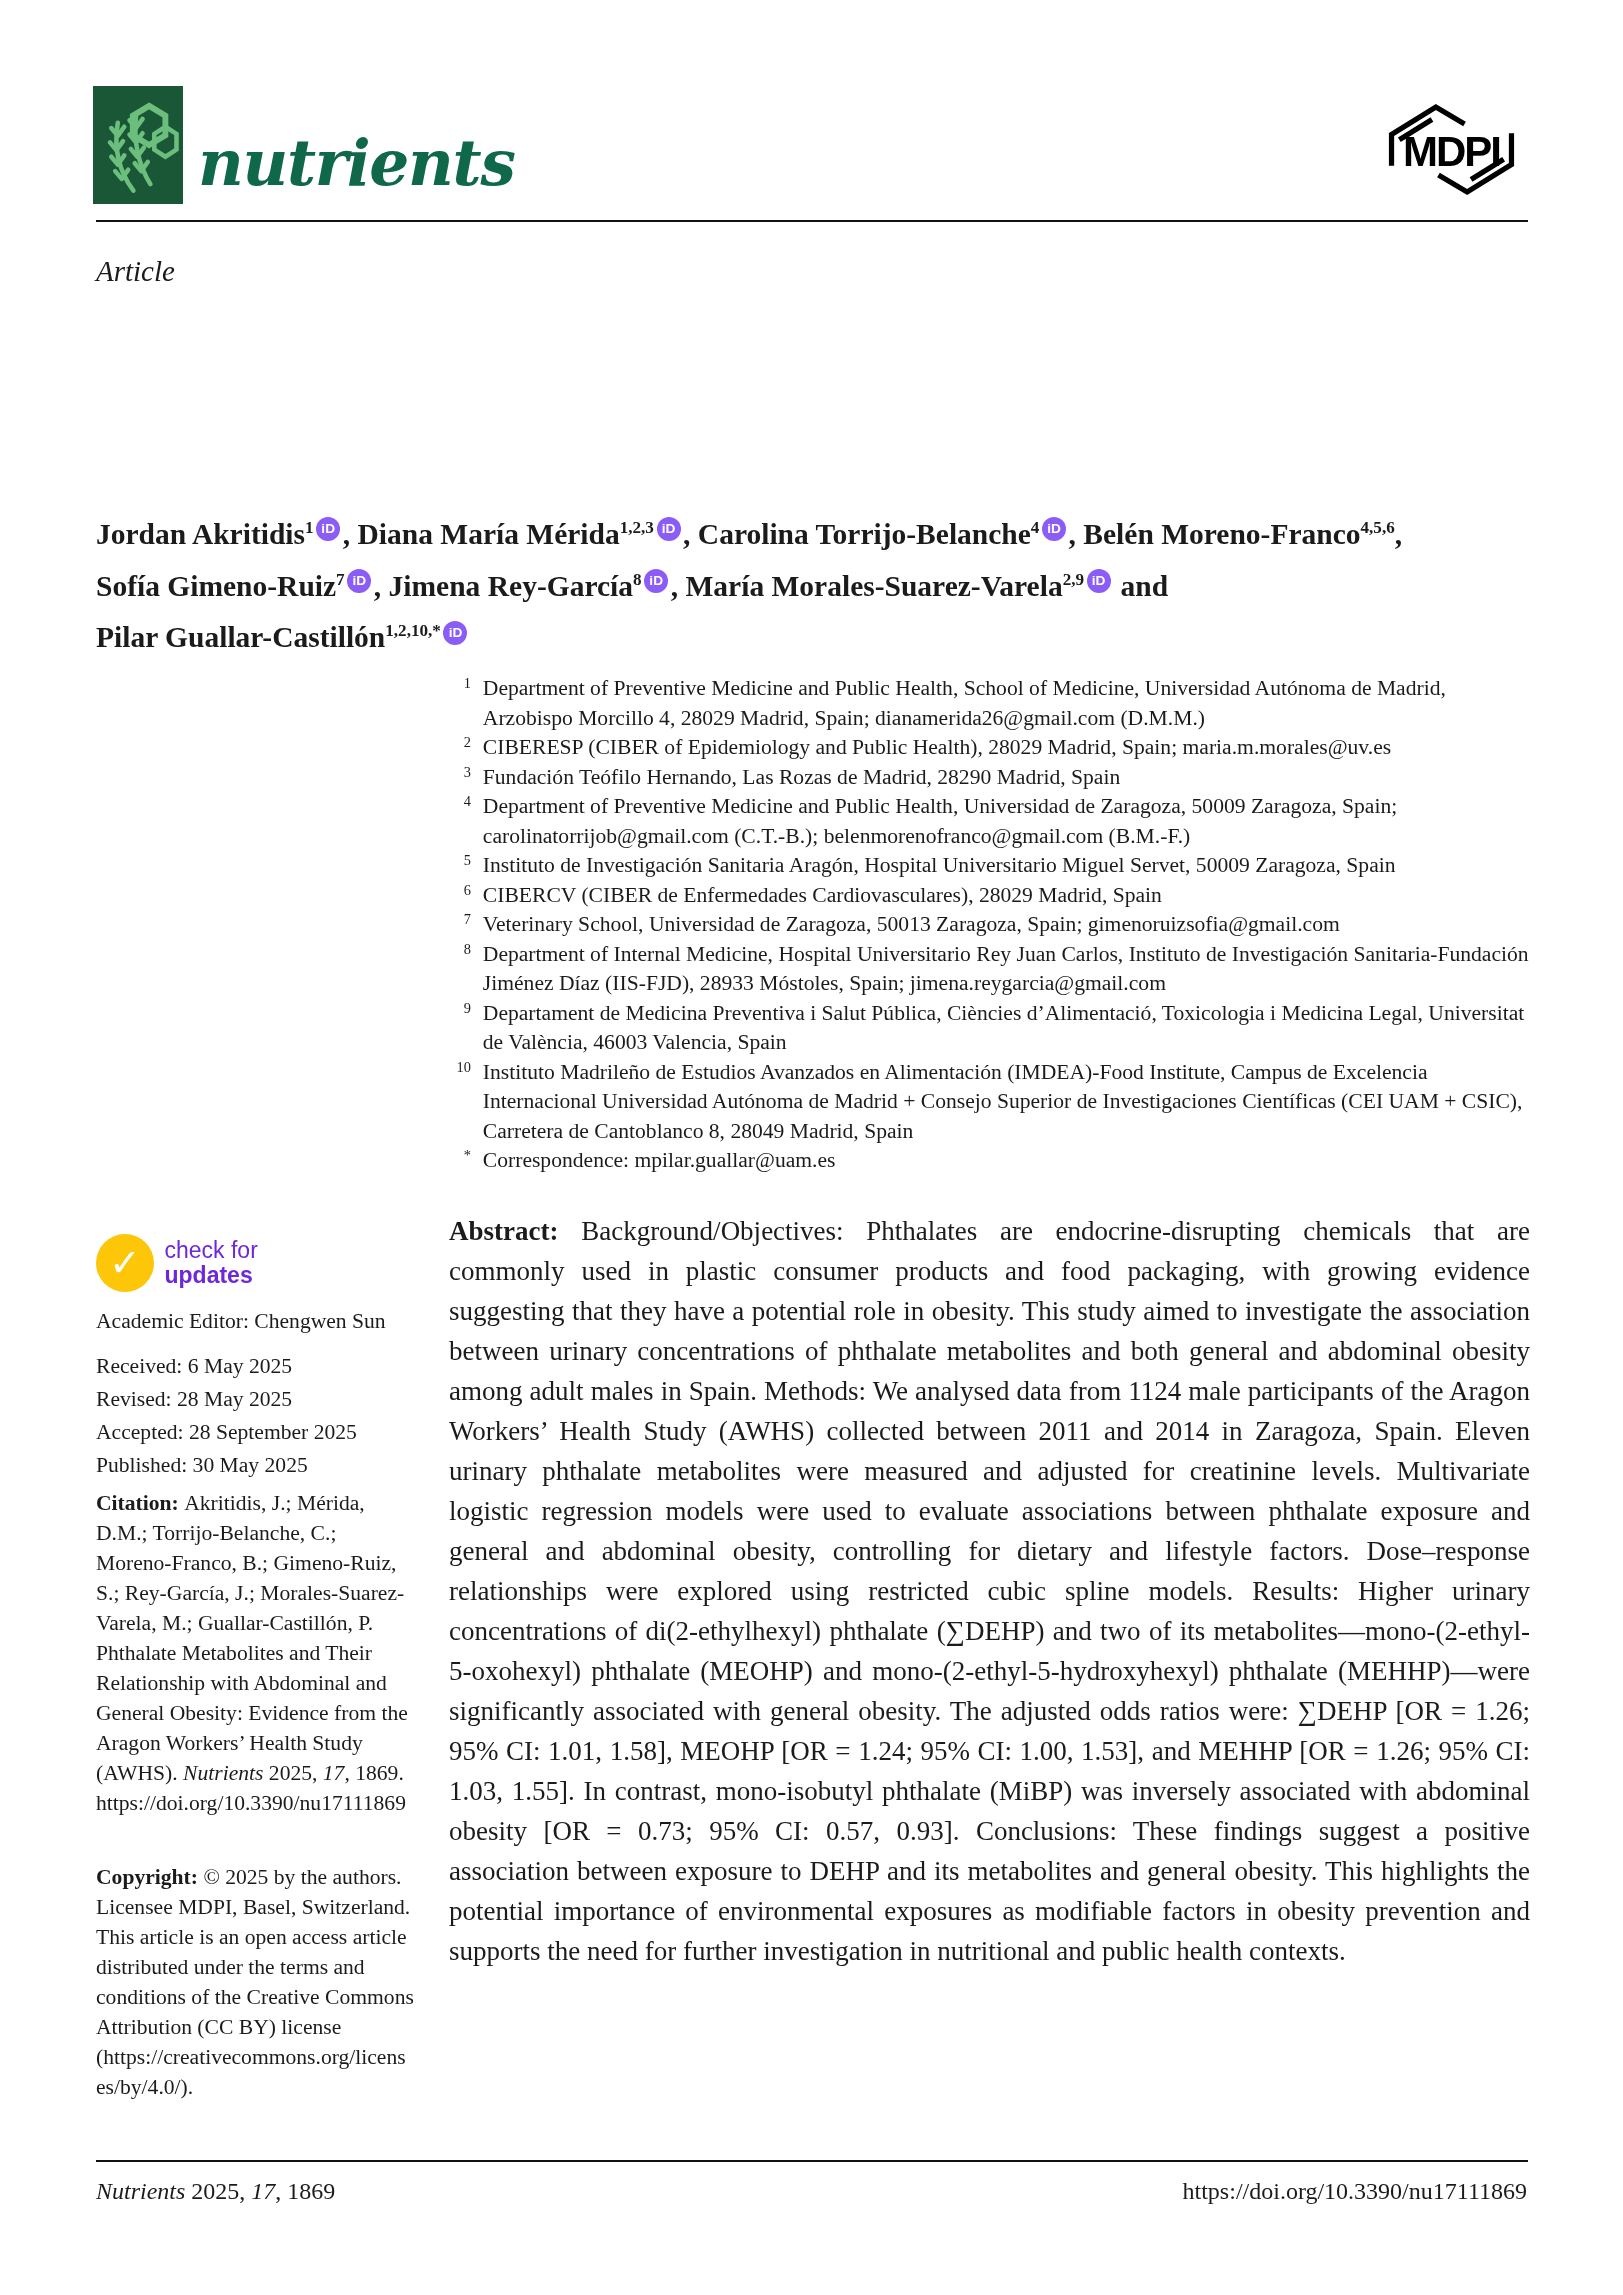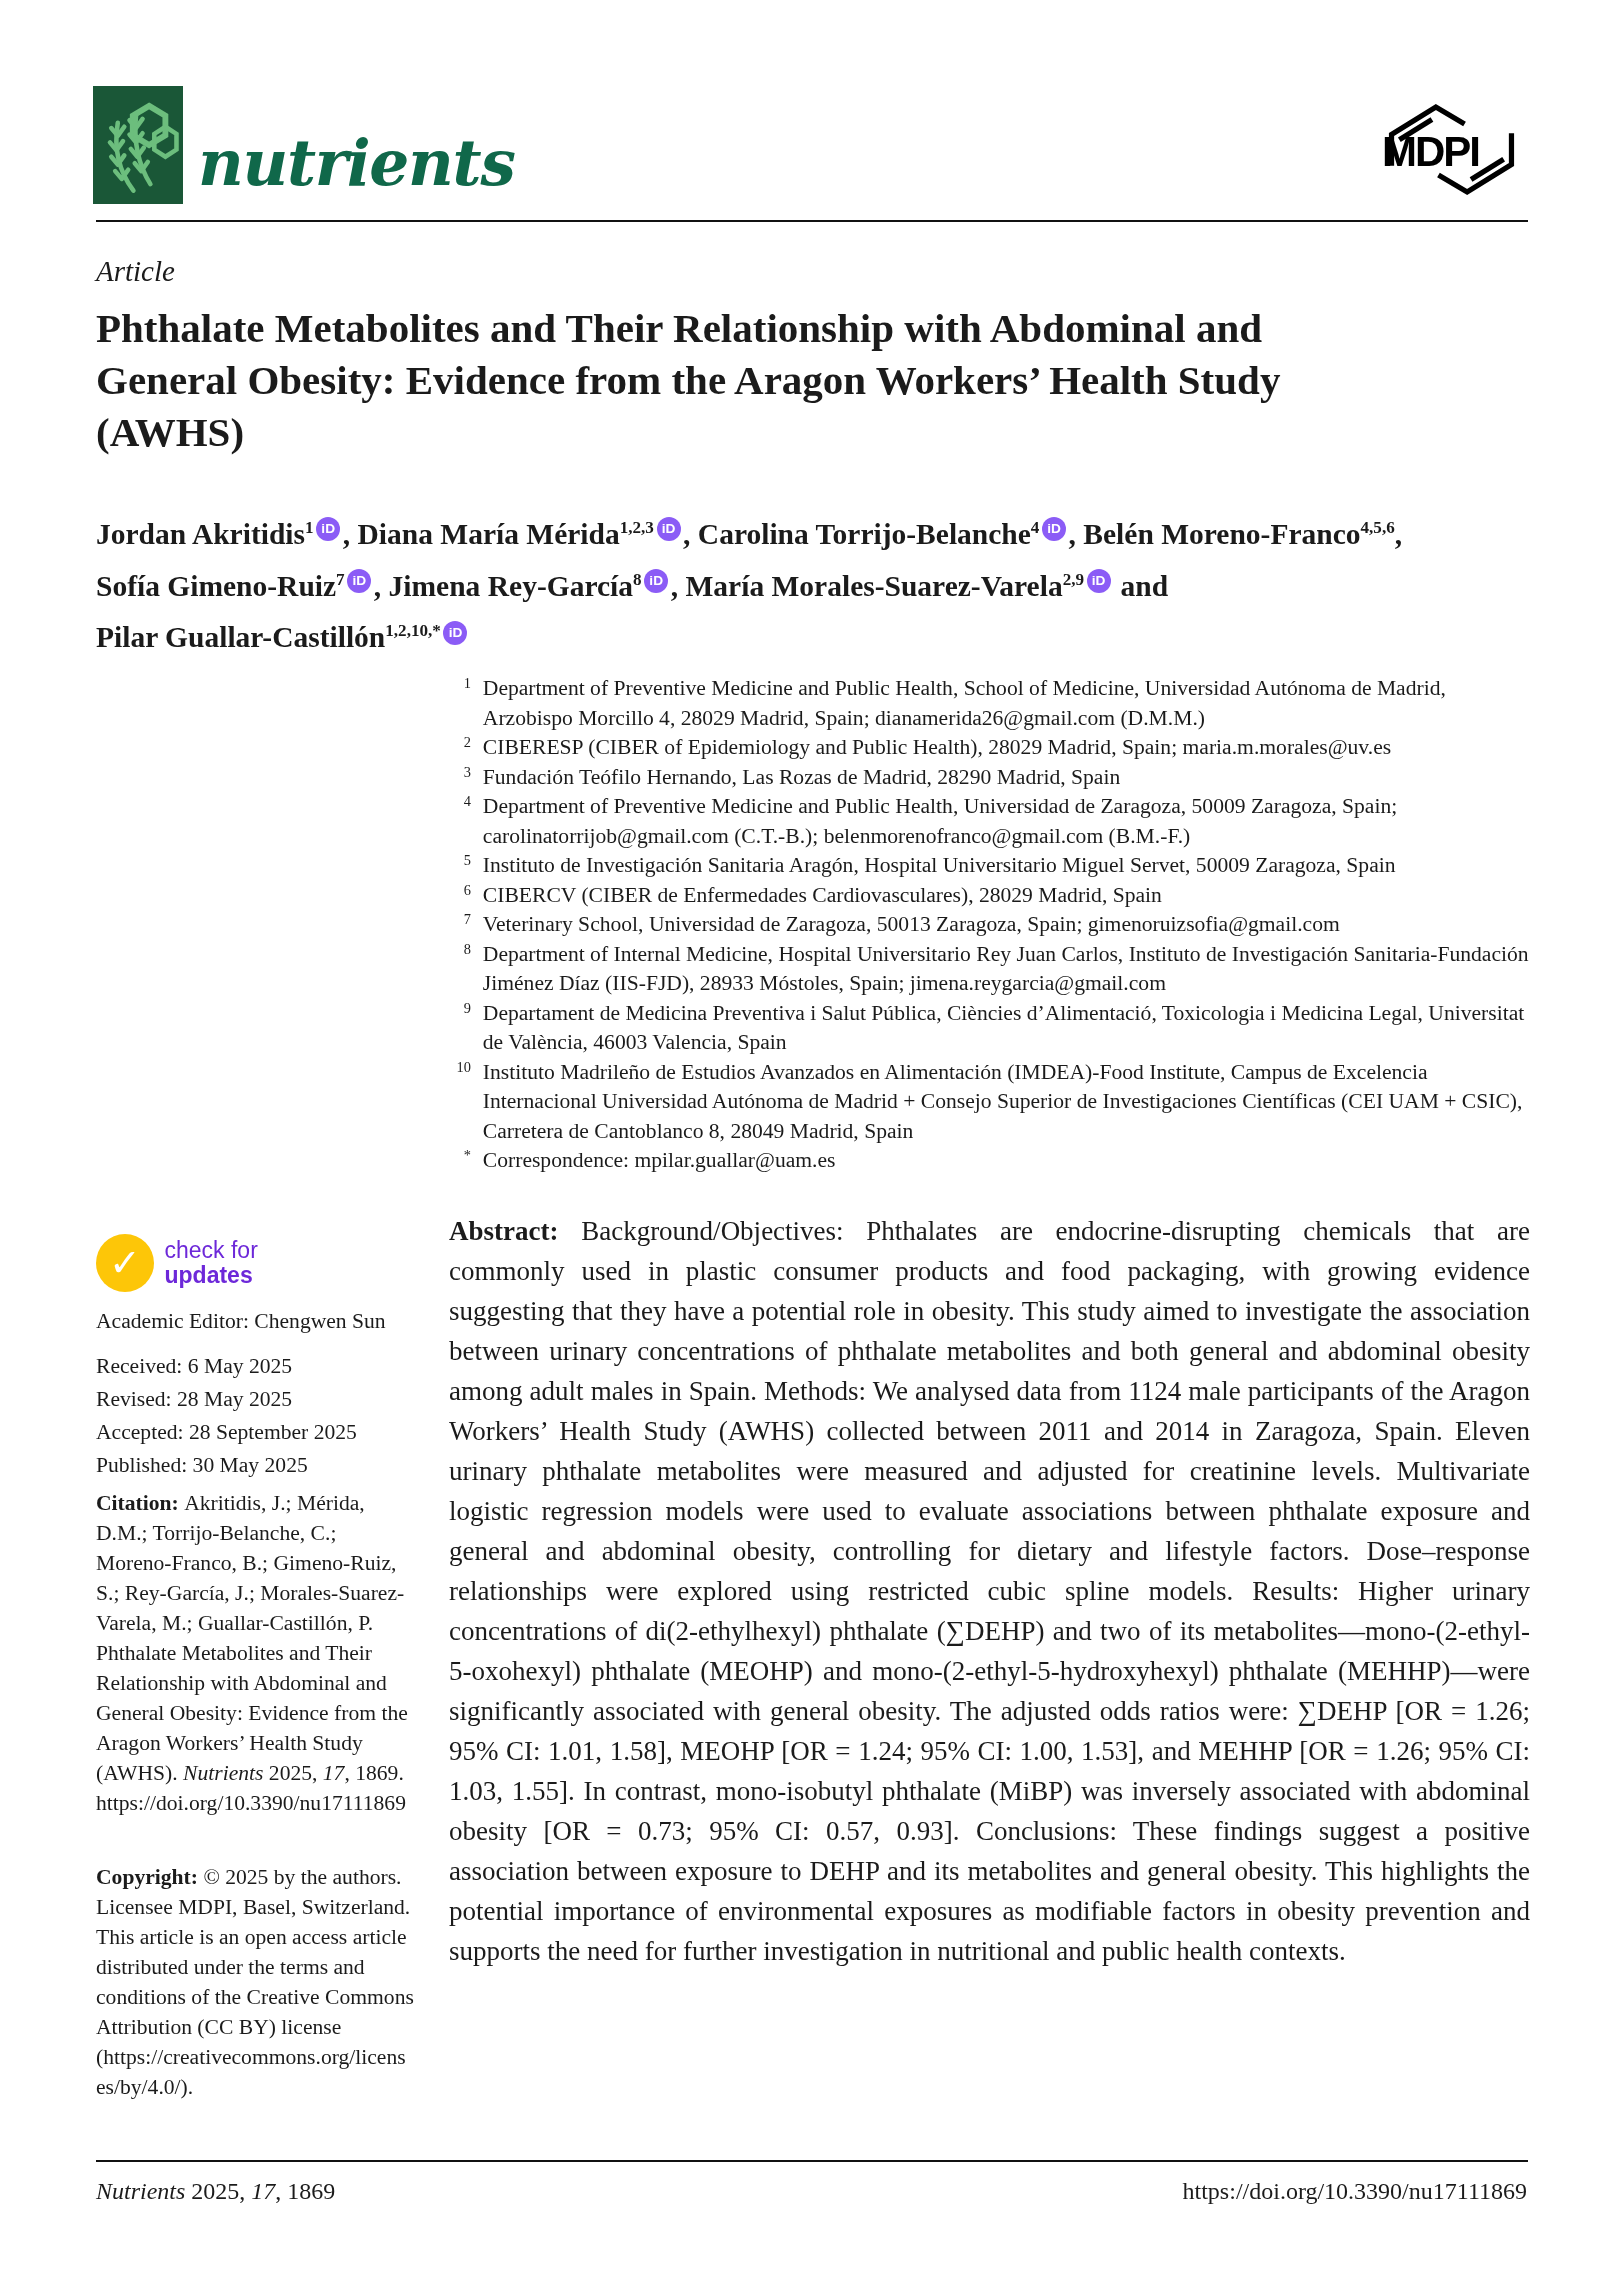--- a/index.html
+++ b/index.html
@@ -5,21 +5,21 @@
   html,body{margin:0;padding:0;background:#ffffff;}
   .page{position:relative;width:1623px;height:2295px;background:#ffffff;overflow:hidden;
         font-family:"Liberation Serif","DejaVu Serif",serif;color:#1b1b1b;}
 
   
   .logo-box{position:absolute;left:93px;top:86px;width:90px;height:118px;background:#1A5737;}
   .wordmark{position:absolute;left:198px;top:126px;font-family:"DejaVu Serif",serif;
             font-style:italic;font-weight:bold;font-size:63px;color:#10684A;letter-spacing:-1.3px;}
   .mdpi{position:absolute;left:1382px;top:98px;width:139px;height:103px;}
   .mdpi svg{position:absolute;left:0;top:0;}
-  .mdpi-text{position:absolute;left:0;right:0;top:30px;text-align:left;
+  .mdpi-text{position:absolute;left:0;right:0;top:30px;text-align:center;
              font-family:"Liberation Sans","DejaVu Sans",sans-serif;font-weight:bold;
              font-size:42px;letter-spacing:-2px;color:#000;}
   .rule{position:absolute;left:96px;width:1432px;height:2px;background:#111;}
   .rule-top{top:220px;}
   .rule-bottom{top:2160px;}
 
   
   .article-type{position:absolute;left:96px;top:255px;font-size:29px;font-style:italic;}
   .title{position:absolute;left:96px;top:302px;width:1257px;font-size:41px;line-height:52px;font-weight:bold;}
   .authors{position:absolute;left:96px;top:505px;width:1440px;font-size:29.5px;line-height:45px;font-weight:bold;}
@@ -88,21 +88,20 @@
         <path d="M198,54 L198,102 L130,144 L86,118"></path>
         <path d="M186,94 L136,125"></path>
       </g>
     </svg>
     <div class="mdpi-text">MDPI</div>
   </div>
 
   <div class="rule rule-top"></div>
 
   <div class="article-type">Article</div>
-  <div class="title">Phthalate Metabolites and Their Relationship with Abdominal and General Obesity: Evidence from the Aragon Workers’ Health Study (AWHS)</div>
 
   <div class="authors">
     <span><span>Jordan Akritidis</span><span class="sup">1</span><span class="orcid">iD</span><span>, </span></span><span><span>Diana María Mérida</span><span class="sup">1,2,3</span><span class="orcid">iD</span><span>, </span></span><span><span>Carolina Torrijo-Belanche</span><span class="sup">4</span><span class="orcid">iD</span><span>, </span></span><span><span>Belén Moreno-Franco</span><span class="sup">4,5,6</span><span>,</span></span><br>
     <span><span>Sofía Gimeno-Ruiz</span><span class="sup">7</span><span class="orcid">iD</span><span>, </span></span><span><span>Jimena Rey-García</span><span class="sup">8</span><span class="orcid">iD</span><span>, </span></span><span><span>María Morales-Suarez-Varela</span><span class="sup">2,9</span><span class="orcid">iD</span><span> and</span></span><br>
     <span><span>Pilar Guallar-Castillón</span><span class="sup">1,2,10,*</span><span class="orcid">iD</span></span>
   </div>
 
   <div class="affs">
     <div class="aff-row">
         <span class="aff-num">1</span>

